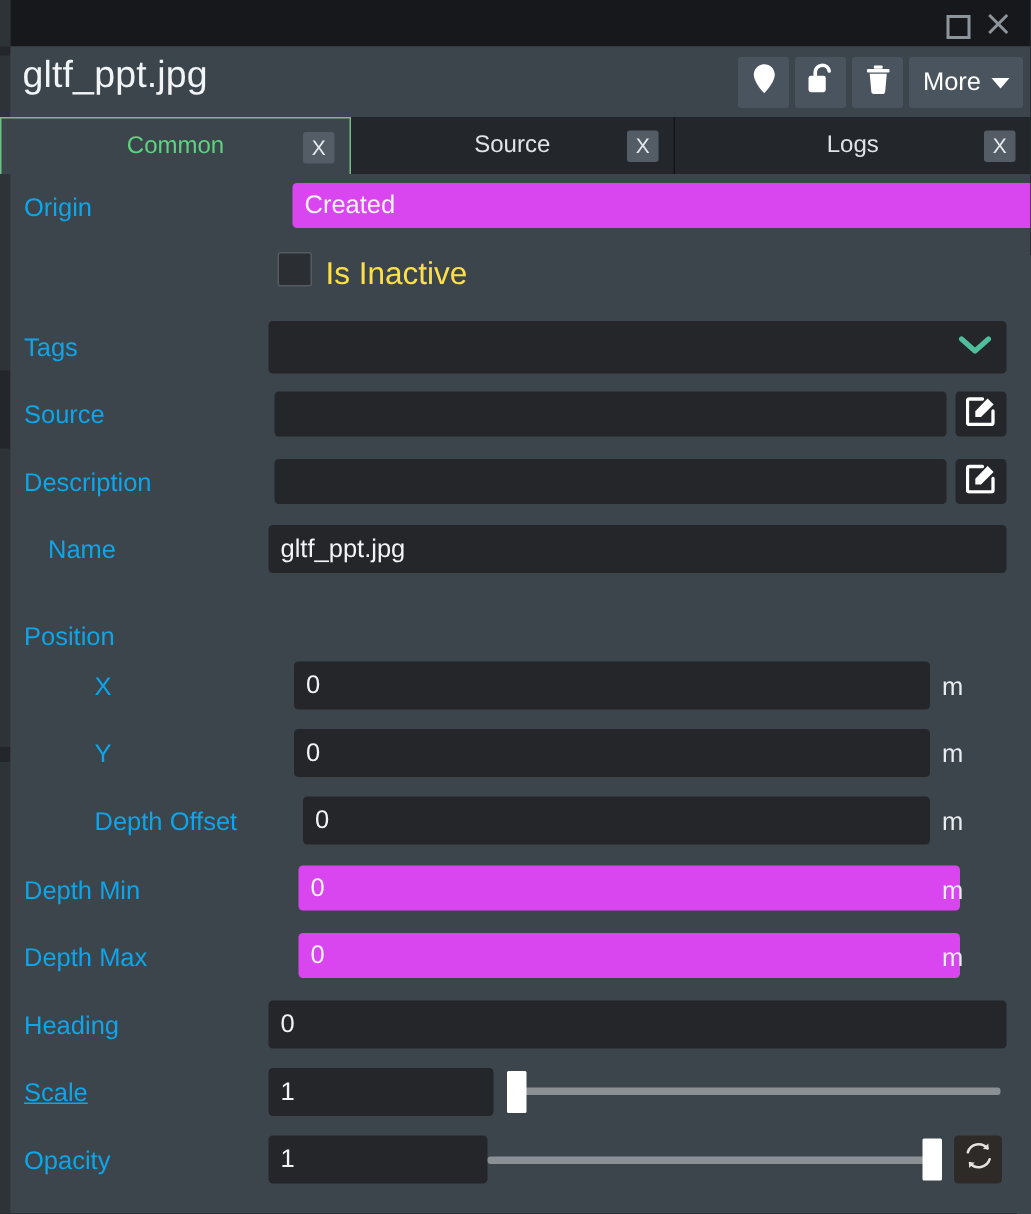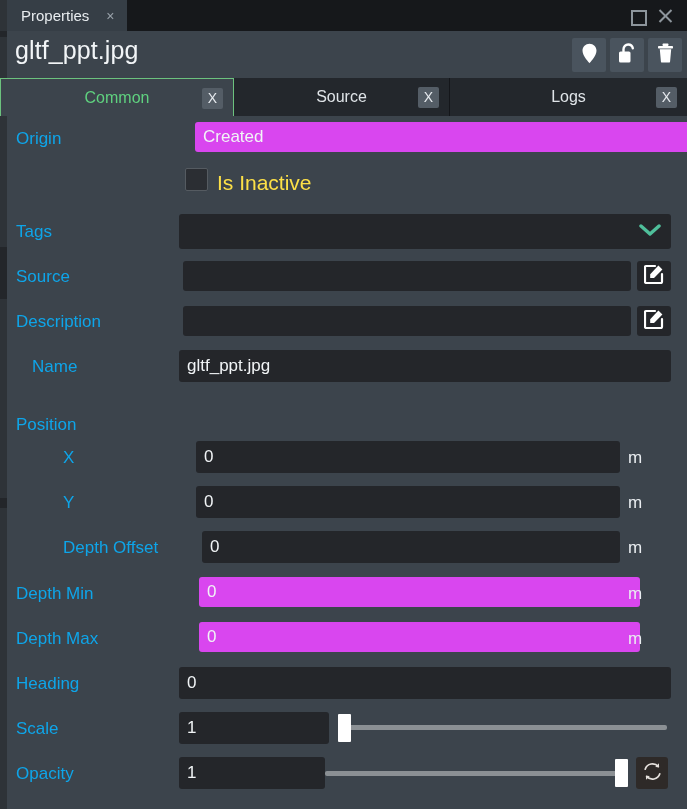--- a/index.html
+++ b/index.html
@@ -177,24 +177,20 @@
 <div id="app">
 
   <div class="bg-sliver">
     <div class="band" style="top:31px;height:6px;"></div>
     <div class="band" style="top:247px;height:52px;"></div>
     <div class="band" style="top:498px;height:10px;"></div>
     <div class="frag" style="top:34px;"></div>
   </div>
 
   <div class="titlebar">
-    <div class="tabchip">
-      <span class="lbl">Properties</span>
-      <span class="x">×</span>
-    </div>
     <div class="winbtns">
       <div class="winbtn max"></div>
       <div class="winbtn close"></div>
     </div>
   </div>
 
   <div class="header">
     <div class="fname">gltf_ppt.jpg</div>
     <div class="toolbar">
 
@@ -218,20 +214,24 @@
       <div class="tbtn sq">
         <span>
           <svg width="17" height="20" viewBox="0 0 17 20">
             <rect x="5.6" y="0.6" width="5.8" height="2.3" rx="0.6" fill="#ffffff"></rect>
             <rect x="1" y="3" width="15" height="2.4" rx="0.7" fill="#ffffff"></rect>
             <path d="M2.8 6.2h11.4l-1.1 12.2a1.3 1.3 0 0 1-1.3 1.2H5.2a1.3 1.3 0 0 1-1.3-1.2z" fill="#ffffff"></path>
           </svg>
         </span>
       </div>
 
+      <div class="tbtn more">
+        <span>More</span>
+        <span class="caret"></span>
+      </div>
     </div>
   </div>
 
   <div class="tabstrip">
     <div class="tab t0">
       <span>Common</span>
       <span class="tx">X</span>
     </div>
     <div class="tab t1">
       <span>Source</span>
@@ -304,21 +304,21 @@
     <div class="fld gray" style="left:172px; top:461px; width:441px; height:30px;">0</div>
     <div class="unit" style="left:621px; top:468px;">m</div>
 
     <div class="lab" style="left:9px; top:513px;">Depth Max</div>
     <div class="fld gray" style="left:172px; top:506px; width:441px; height:30px;">0</div>
     <div class="unit" style="left:621px; top:513px;">m</div>
 
     <div class="lab" style="left:9px; top:558px;">Heading</div>
     <div class="fld dark" style="left:172px; top:551px; width:492px; height:32px;">0</div>
 
-    <div class="lab" style="left:9px; top:603px;">Scale</div>
+    <div class="lab" style="left:9px; top:603px;text-decoration:underline;">Scale</div>
     <div class="fld dark" style="left:172px; top:596px; width:150px; height:32px;">1</div>
     <div class="track" style="left:334px; top:609px; width:326px;"></div>
     <div class="knob" style="left:331px; top:598px;"></div>
 
     <div class="lab" style="left:9px; top:648px;">Opacity</div>
     <div class="fld dark" style="left:172px; top:641px; width:146px; height:32px;">1</div>
     <div class="track" style="left:318px; top:655px; width:302px;"></div>
     <div class="knob" style="left:608px; top:643px;"></div>
     <div class="refbtn" style="left:629px; top:641px;">
       <span>

